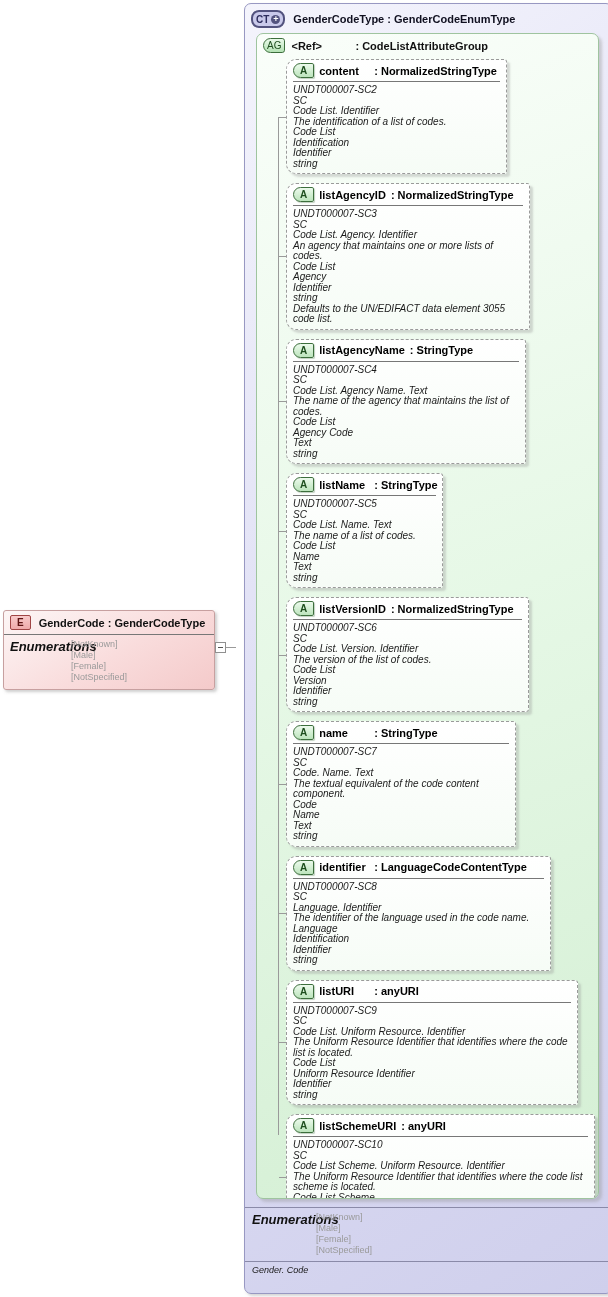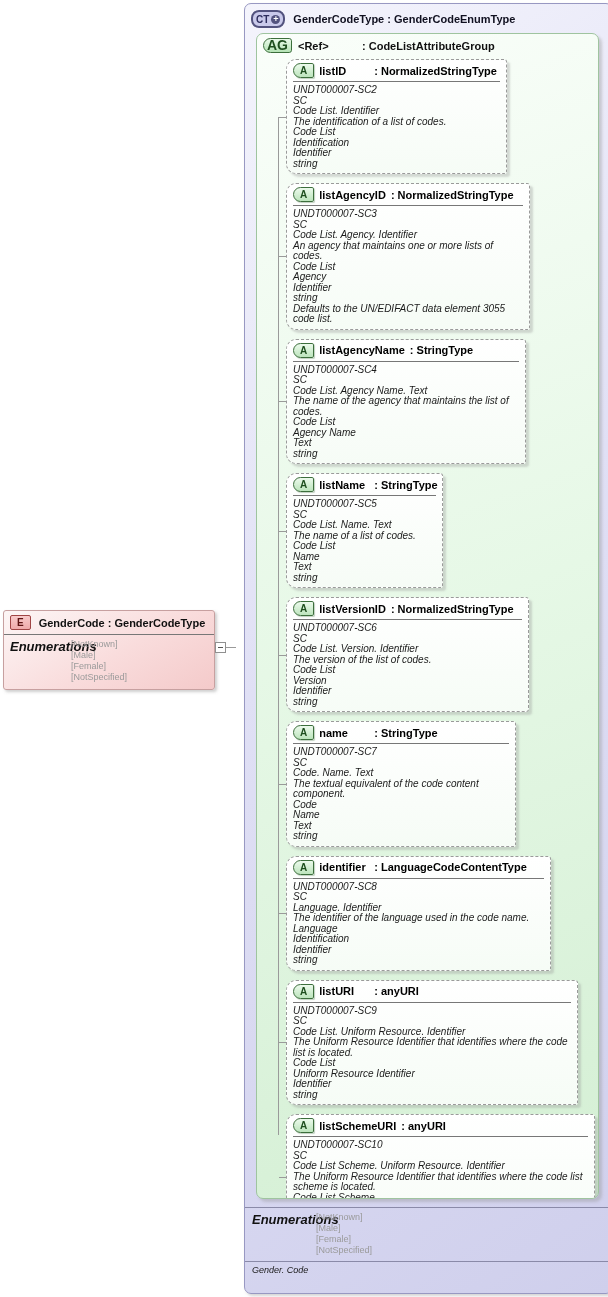--- a/index.html
+++ b/index.html
@@ -31,21 +31,21 @@
     position:relative; margin:2px 13px 0 11px; height:1166px; box-sizing:border-box;
     border:1px solid #9fc49f; border-radius:7px;
     background:linear-gradient(160deg,#fafefa 0%, #e6f8e6 50%, #d4efd4 100%);
     box-shadow:3px 3px 3px rgba(150,150,150,.4); overflow:hidden;
   }
   .ag-header { display:flex; align-items:center; gap:6px; padding:4px 6px 1px 6px;
     font-size:11px; font-weight:bold; color:#101010; }
   .badge-ag {
     border:1px solid #3c6e3c; border-radius:8px 3px 3px 8px;
     background:linear-gradient(#eafaea,#b4e2b4); color:#1e4e1e;
-    font-size:14px; font-weight:bold; padding:0 3px; height:13px; line-height:13px;
+    font-size:10px; font-weight:normal; padding:0 3px; height:13px; line-height:13px;
   }
   .ag-ref { display:inline-block; min-width:58px; }
 
   
   .attrs { position:relative; margin:5px 0 0 29px; }
   .attr-box {
     position:relative; box-sizing:border-box; margin-bottom:9px;
     border:1px dashed #9a9a9a; border-radius:10px 3px 3px 10px;
     background:linear-gradient(#ffffff,#f6fcf6);
     box-shadow:3px 3px 2px rgba(150,150,150,.35);
@@ -134,21 +134,21 @@
     <div class="ag-box">
       <div class="ag-header">
         <span class="badge-ag">AG</span>
         <span class="ag-ref">&lt;Ref&gt;</span>
         <span>: CodeListAttributeGroup</span>
       </div>
       <div class="attrs" id="attrs">
   <div class="attr-box" style="width: 221px;">
     <div class="attr-title">
       <span class="badge-a">A</span>
-      <span class="attr-name">listID</span>
+      <span class="attr-name">content</span>
       <span class="attr-type">: NormalizedStringType</span>
     </div>
     <hr class="attr-sep">
     <div class="attr-details">
               <div>UNDT000007-SC2</div>
               <div>SC</div>
               <div>Code List. Identifier</div>
               <div>The identification of a list of codes.</div>
               <div>Code List</div>
               <div>Identification</div>
@@ -183,21 +183,21 @@
       <span class="attr-name">listAgencyName</span>
       <span class="attr-type">: StringType</span>
     </div>
     <hr class="attr-sep">
     <div class="attr-details">
               <div>UNDT000007-SC4</div>
               <div>SC</div>
               <div>Code List. Agency Name. Text</div>
               <div>The name of the agency that maintains the list of codes.</div>
               <div>Code List</div>
-              <div>Agency Name</div>
+              <div>Agency Code</div>
               <div>Text</div>
               <div>string</div>
             </div>
   </div>
 
   <div class="attr-box" style="width: 157px;">
     <div class="attr-title">
       <span class="badge-a">A</span>
       <span class="attr-name">listName</span>
       <span class="attr-type">: StringType</span>

